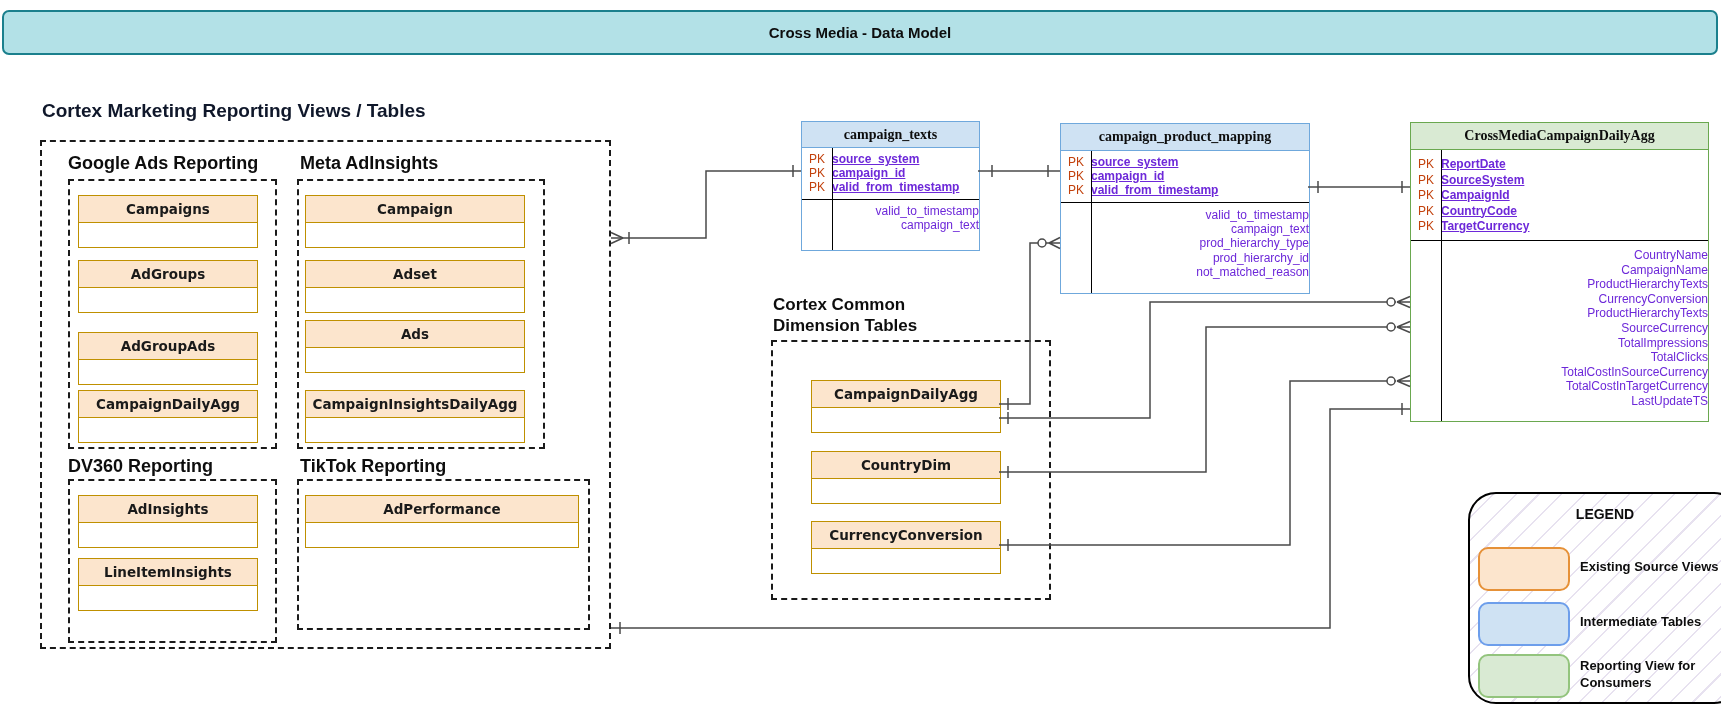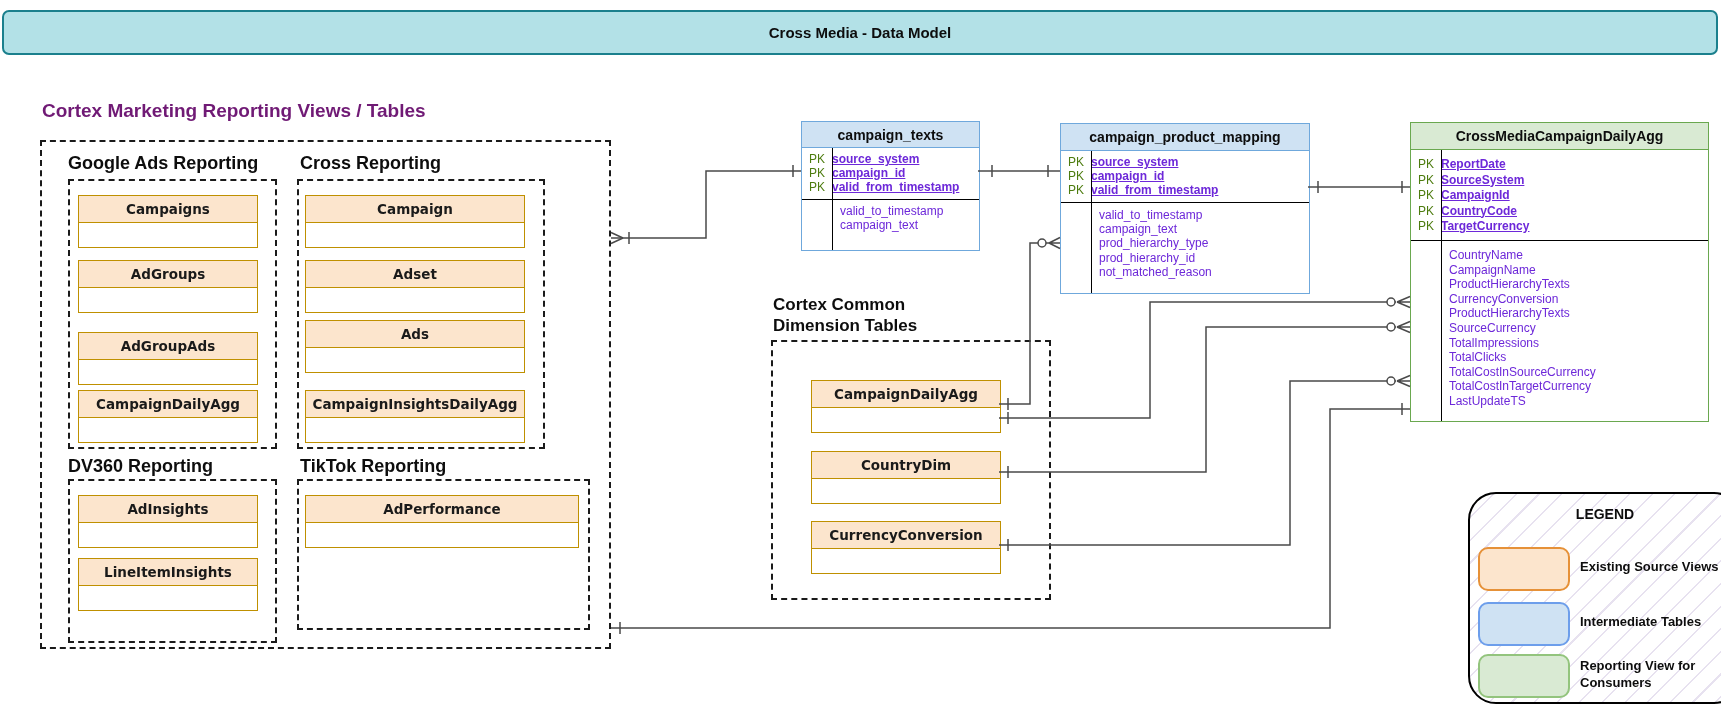--- a/index.html
+++ b/index.html
@@ -10,21 +10,21 @@
   
   .banner{
     position:absolute;left:2px;top:2px;width:1712px;height:41px;
     background:#b3e1e7;border:2px solid #1b808d;border-radius:7px;
     display:flex;align-items:center;justify-content:center;
     font-weight:bold;font-size:15px;color:#0d0d0d;margin-top:8px;
   }
   
   .big-heading{
     position:absolute;font-family:"Liberation Sans",sans-serif;
-    font-weight:bold;font-size:19px;color:#701a75;white-space:nowrap;
+    font-weight:bold;font-size:19px;color:#0f172a;white-space:nowrap;
   }
   .group-label{
     position:absolute;font-weight:bold;font-size:18px;color:#0d0d0d;white-space:nowrap;
   }
   .dim-label{
     position:absolute;font-weight:bold;font-size:17px;line-height:21px;color:#0d0d0d;white-space:nowrap;
   }
   
   .dashed-box{position:absolute;border:2px dashed #1a1a1a;background:transparent;}
   
@@ -34,30 +34,30 @@
     display:flex;align-items:center;justify-content:center;
     font-family:"DejaVu Sans",sans-serif;font-weight:bold;font-size:13.5px;color:#1a1a1a;
   }
   .entity-body{height:24px;background:#fff;}
   
   .db-table{position:absolute;background:#fff;}
   .t-blue{border:1.5px solid #6fa8dc;}
   .t-green{border:1.5px solid #6aa84f;}
   .db-title{
     display:flex;align-items:center;justify-content:center;
-    font-family:Liberation Sans, sans-serif;font-weight:bold;font-size:14px;color:#0d0d0d;text-align:center;
+    font-family:Liberation Serif, serif;font-weight:bold;font-size:14px;color:#0d0d0d;text-align:center;
   }
   .t-blue .db-title{background:#cfe2f3;border-bottom:1.3px solid #6fa8dc;}
   .t-green .db-title{background:#d9ead3;border-bottom:1.3px solid #6aa84f;}
   .db-keys{border-bottom:1.3px solid #000;box-sizing:border-box;}
   .db-row{display:flex;}
-  .db-pk{width:30px;flex:0 0 30px;text-align:center;font-size:12px;color:#4d7c0f;}
+  .db-pk{width:30px;flex:0 0 30px;text-align:center;font-size:12px;color:#c2410c;}
   .db-field{font-size:12px;color:#6d28d9;white-space:nowrap;}
   .pk-field{font-weight:bold;text-decoration:underline;}
-  .db-body .db-field{padding-left:38px;}
+  .db-body .db-field{padding-left:38px;text-align:right;}
   .db-col-divider{position:absolute;left:30px;width:1px;background:#000;}
   
   .legend{
     position:absolute;left:1468px;top:492px;width:270px;height:208px;
     border:2px solid #000;border-radius:28px;background:
       repeating-linear-gradient(135deg,rgba(170,150,200,0.28) 0 1.5px,transparent 1.5px 16px);
   }
   .legend-title{position:absolute;top:12px;left:0;width:100%;text-align:center;
     font-weight:bold;font-size:14px;color:#0d0d0d;}
   .legend-swatch{position:absolute;left:8px;width:88px;height:40px;border-radius:10px;}
@@ -94,21 +94,21 @@
   </div>
   <div class="entity" style="left:78px;top:332px;width:178px">
     <div class="entity-header">AdGroupAds</div>
     <div class="entity-body"></div>
   </div>
   <div class="entity" style="left:78px;top:390px;width:178px">
     <div class="entity-header">CampaignDailyAgg</div>
     <div class="entity-body"></div>
   </div>
 
-  <div class="group-label" style="left:300px;top:153px">Cross Reporting</div>
+  <div class="group-label" style="left:300px;top:153px">Meta AdInsights</div>
   <div class="dashed-box" style="left:297px;top:179px;width:244px;height:266px"></div>
   <div class="entity" style="left:305px;top:195px;width:218px">
     <div class="entity-header">Campaign</div>
     <div class="entity-body"></div>
   </div>
   <div class="entity" style="left:305px;top:260px;width:218px">
     <div class="entity-header">Adset</div>
     <div class="entity-body"></div>
   </div>
   <div class="entity" style="left:305px;top:320px;width:218px">

